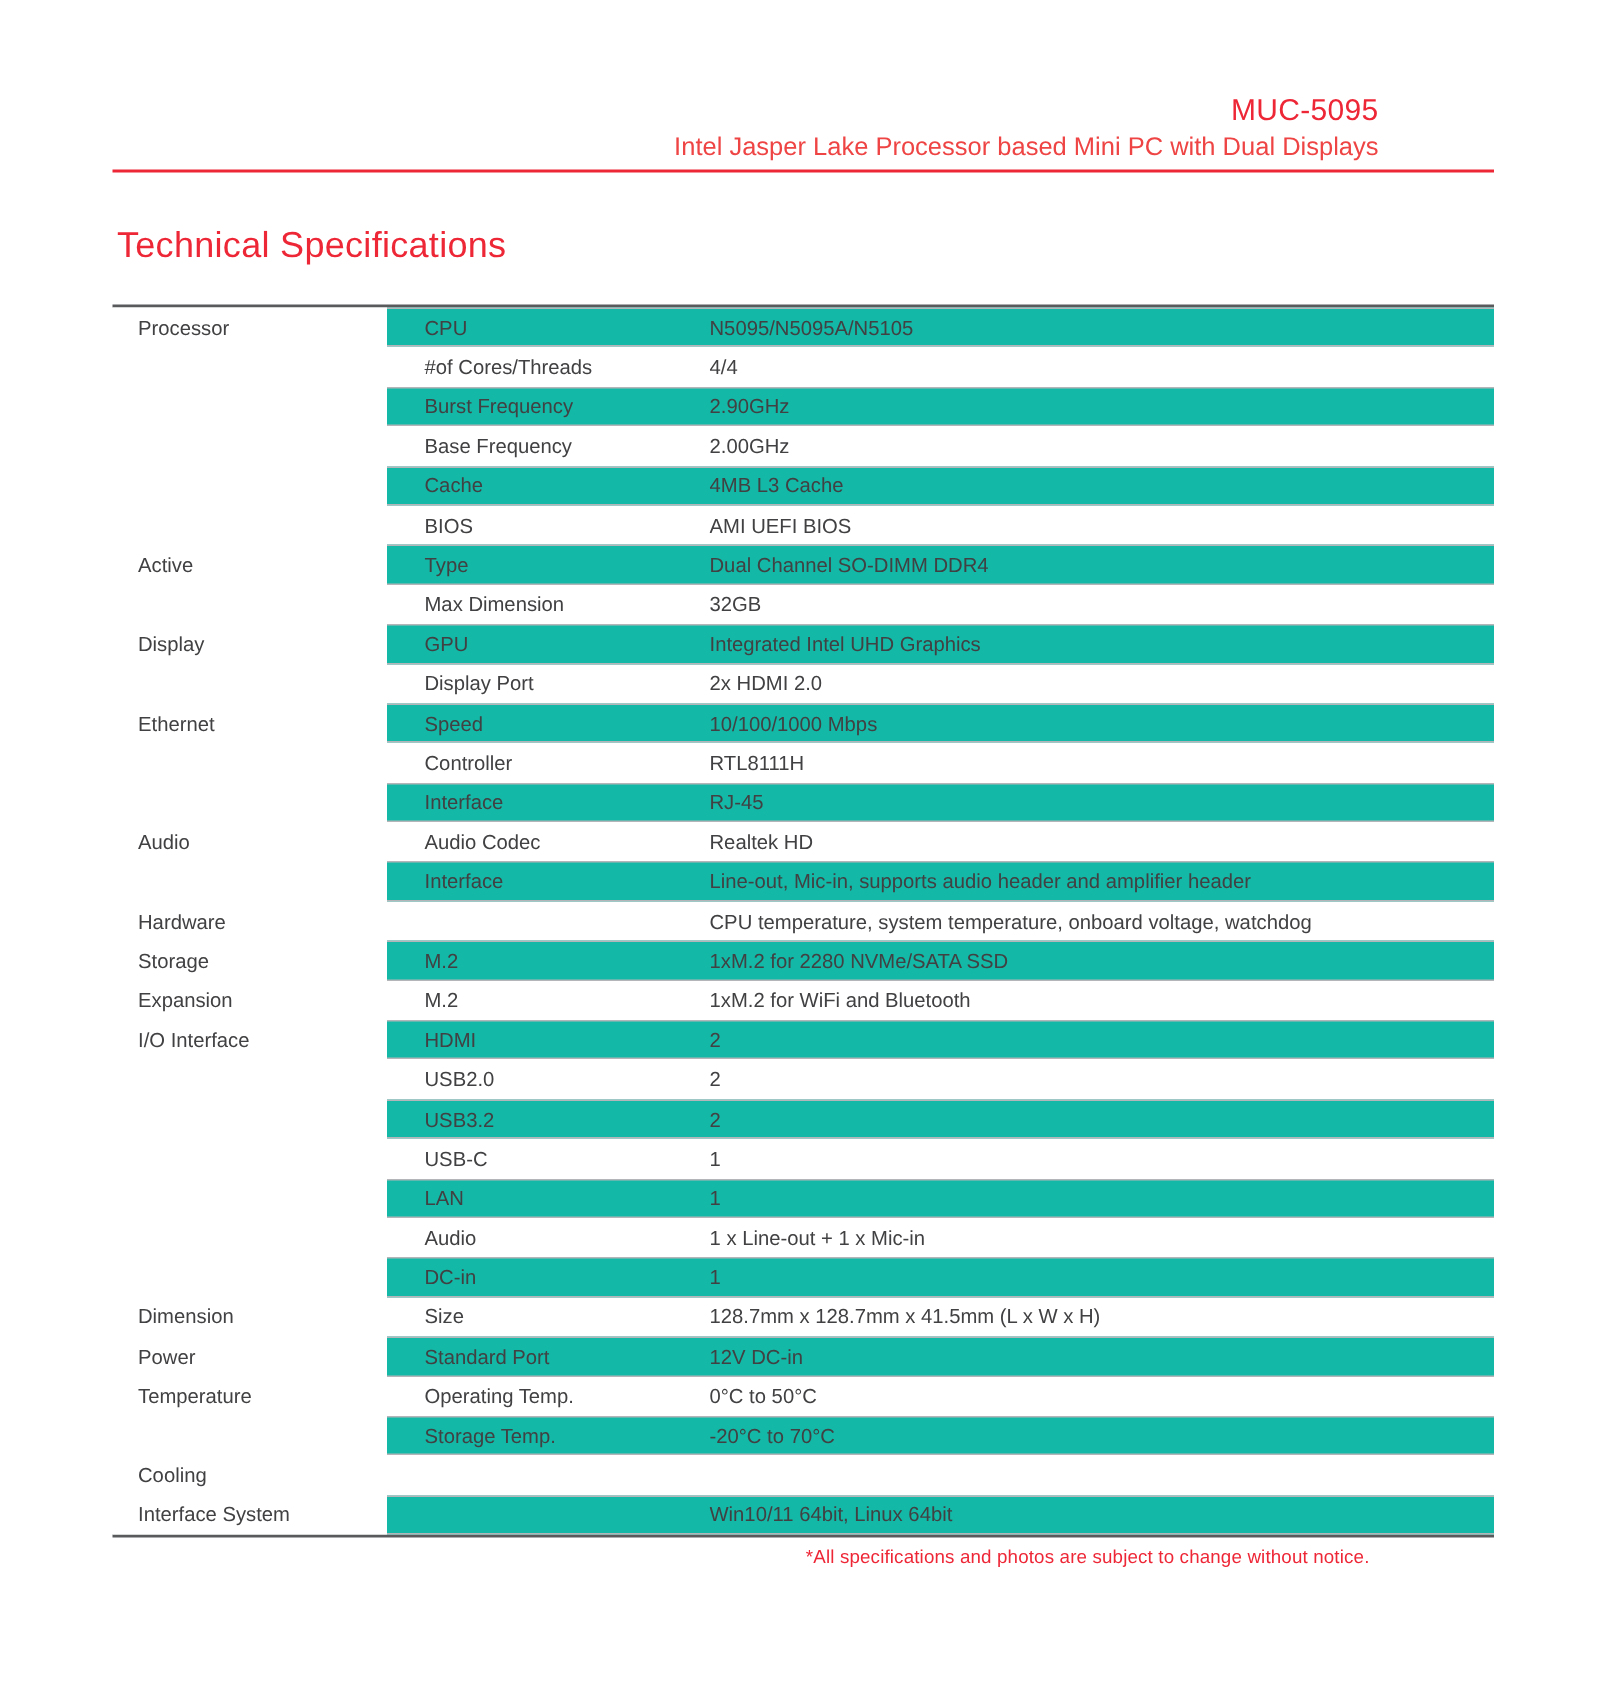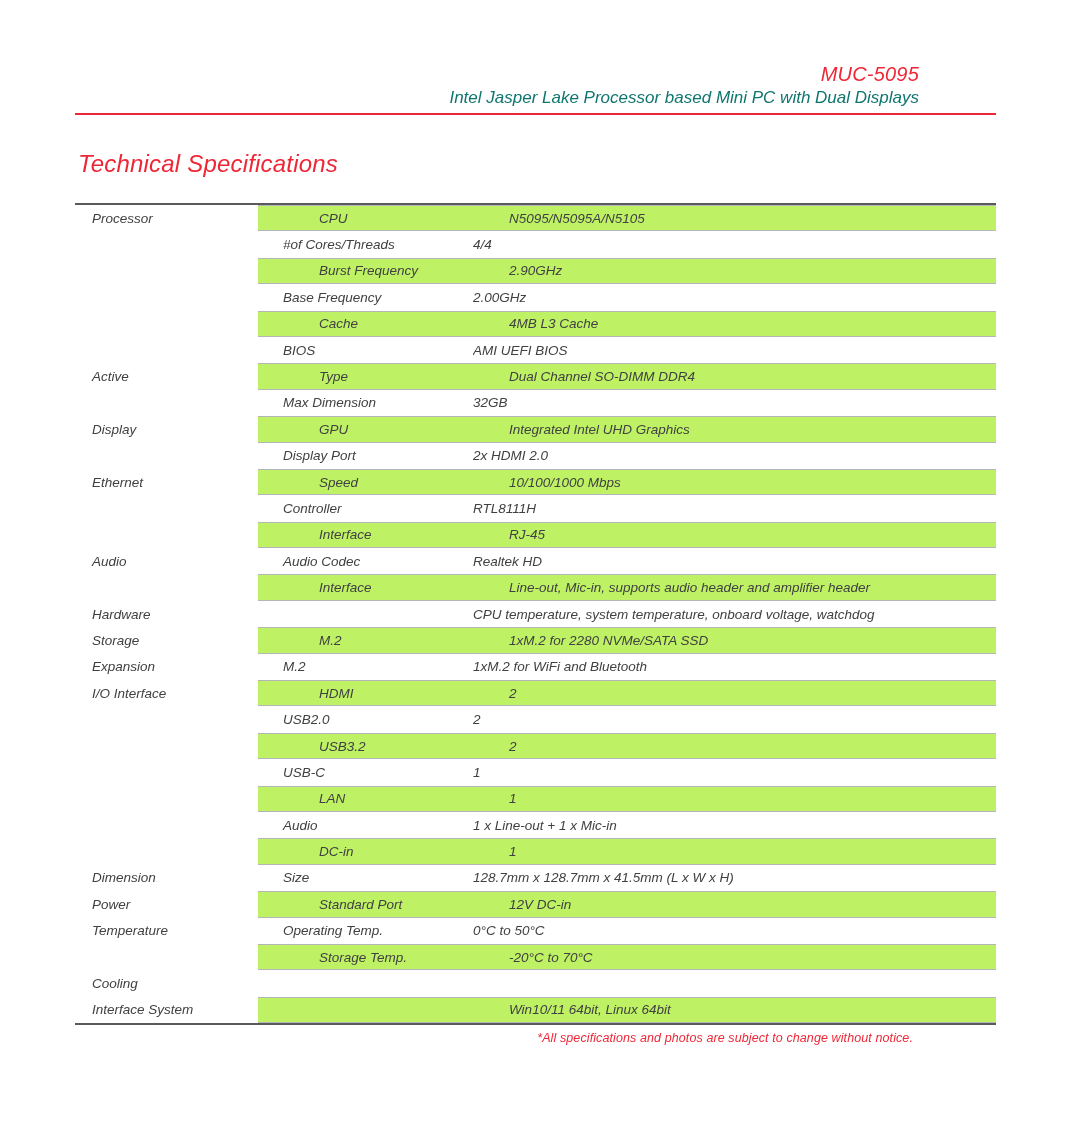--- a/index.html
+++ b/index.html
@@ -10,39 +10,38 @@
     height: 1129px;
     font-family: "Liberation Sans", "DejaVu Sans", sans-serif;
     -webkit-font-smoothing: antialiased;
   }
   .page {
     position: relative;
     width: 996px;
     height: 1129px;
     background: #ffffff;
     overflow: hidden;
-    font-style: italic;
   }
   
   .doc-header {
     position: absolute;
     top: 62px;
     left: 75px;
     right: 77px;
     text-align: right;
   }
   .product-code {
     font-size: 20px;
     line-height: 24px;
     letter-spacing: 0.2px;
   }
   .product-subtitle {
     font-size: 17px;
     line-height: 23px;
-    color: #0f766e;
+    color: #ef4444;
   }
   .header-rule {
     position: absolute;
     top: 113px;
     left: 75px;
     width: 928px;
     height: 2px;
   }
   
   .section-title {
@@ -78,24 +77,23 @@
     align-items: center;
     background: #ffffff;
   }
   .spec-band {
     flex: 1;
     display: flex;
     align-items: stretch;
     box-sizing: border-box;
   }
   .spec-band.shaded {
-    background: #bef264;
+    background: #14b8a6;
     border-top: 1px solid #b3b5b8;
     border-bottom: 1px solid #b3b5b8;
-    padding-left: 36px;
   }
   .spec-attr {
     width: 215px;
     box-sizing: border-box;
     padding-left: 25px;
     display: flex;
     align-items: center;
   }
   .spec-val {
     flex: 1;

